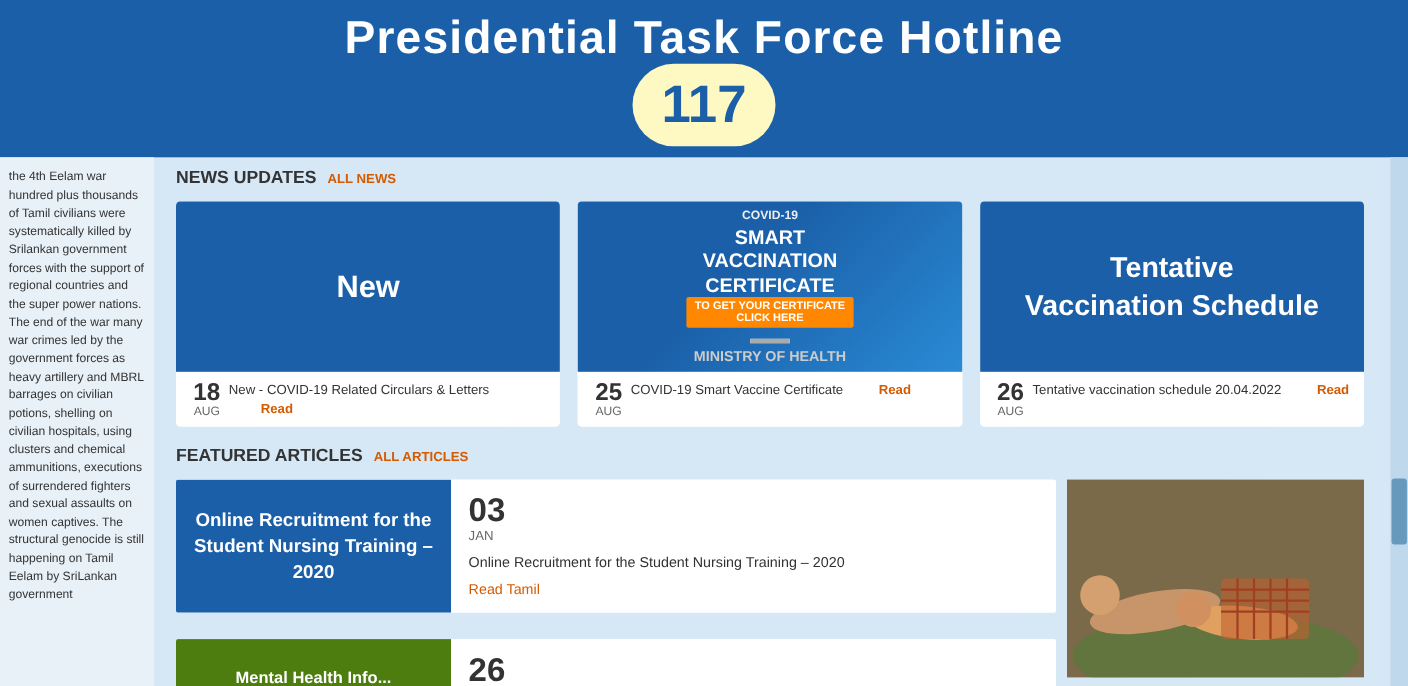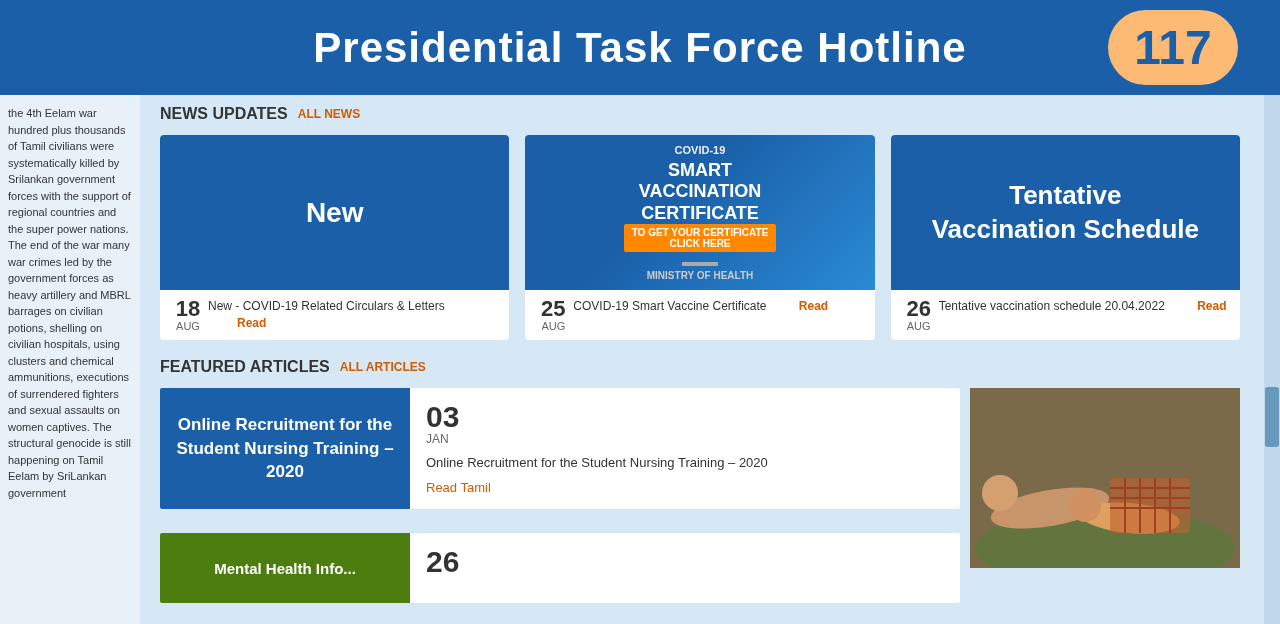--- a/index.html
+++ b/index.html
@@ -13,30 +13,31 @@
 
     
     .header {
       background: #1a5fa8;
       color: white;
       display: flex;
       align-items: center;
       justify-content: space-between;
       padding: 10px 42px;
       min-height: 70px;
+      flex-direction: column;
     }
     .header-title {
       font-size: 42px;
       font-weight: bold;
       text-align: center;
       flex: 1;
       letter-spacing: 1px;
     }
     .header-number {
-      background: #fdba74;
+      background: #fef9c3;
       color: #1a5fa8;
       border-radius: 40px;
       padding: 10px 24px;
       font-size: 48px;
       font-weight: bold;
       min-width: 130px;
       text-align: center;
     }
 
     
@@ -287,21 +288,21 @@
       text-align: center;
     }
     .covid-cert-sub {
       font-size: 18px;
       font-weight: bold;
       color: white;
       text-align: center;
       line-height: 1.2;
     }
     .covid-cert-bottom {
-      font-size: 10px;
+      font-size: 13px;
       color: #ccc;
       margin-top: 4px;
     }
     .qr-placeholder {
       width: 36px;
       height: 36px;
       background: white;
       border: 2px solid #aaa;
       display: inline-block;
       position: relative;

